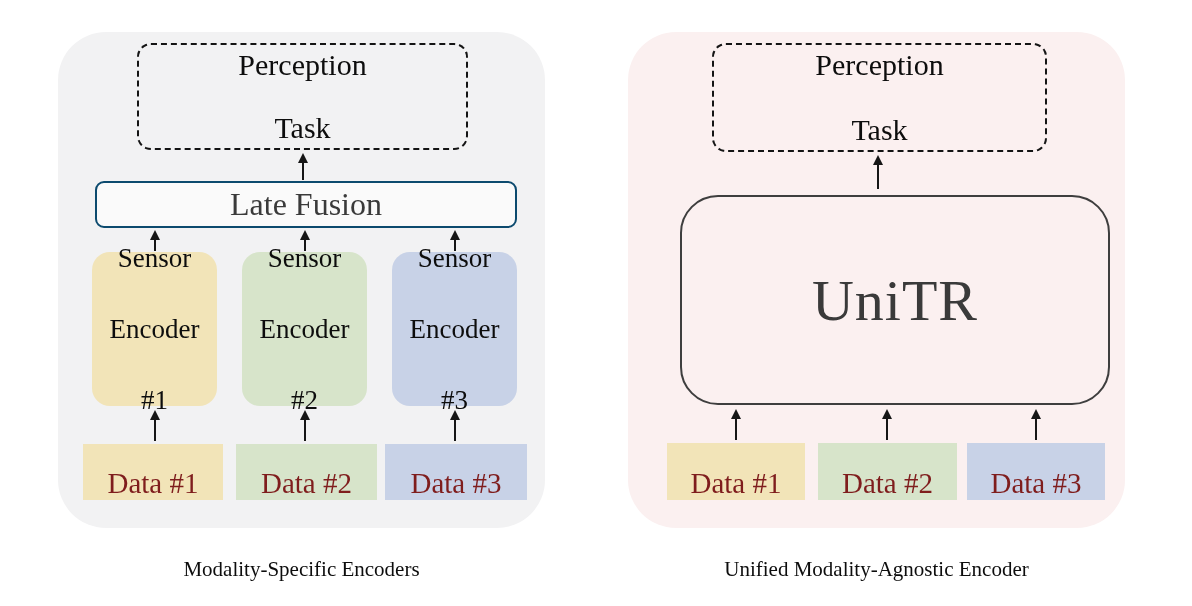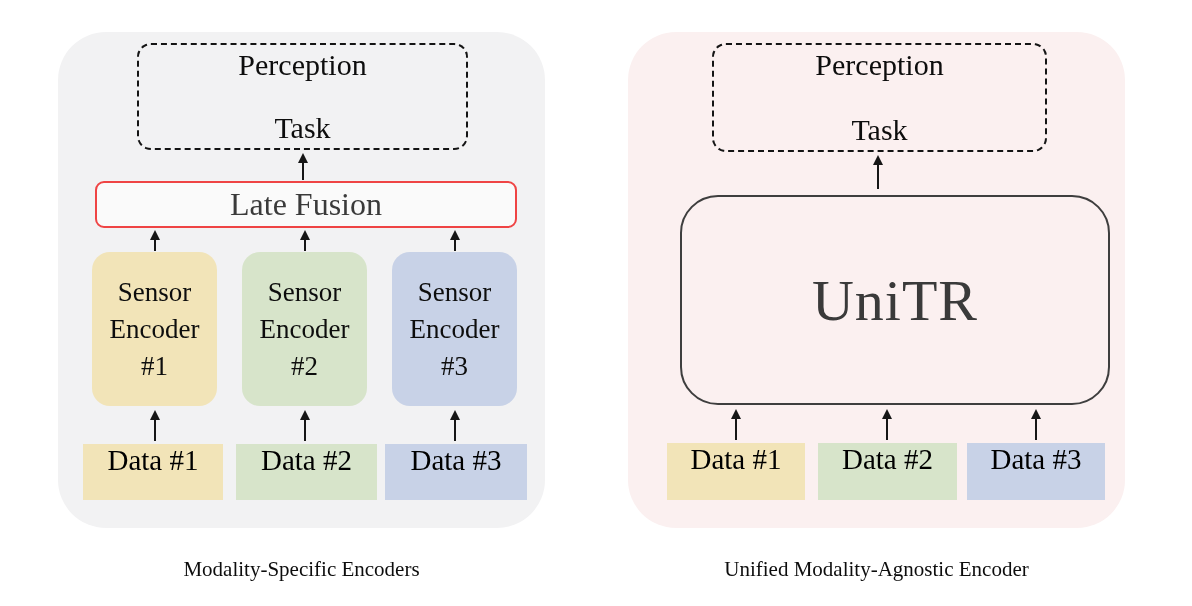--- a/index.html
+++ b/index.html
@@ -15,42 +15,42 @@
     position:absolute; box-sizing:border-box;
     border:2.5px dashed #141414; border-radius:14px;
     display:flex; flex-direction:column; align-items:center; justify-content:space-between;
     font-size:30px; line-height:40px; color:#0d0d0d; text-align:center;
   }
   #dashed-left  { left:137px; top:43px; width:331px; height:107px; }
   #dashed-right { left:712px; top:43px; width:335px; height:109px; }
 
   #fusion-box {
     position:absolute; left:95px; top:181px; width:422px; height:47px;
-    box-sizing:border-box; background:#fafafa; border:2px solid #ef4444;
+    box-sizing:border-box; background:#fafafa; border:2px solid #0c4a6e;
     border-radius:9px; display:flex; align-items:center; justify-content:center;
     font-size:32px; color:#3a3a3a;
   }
 
   #unitr-box {
     position:absolute; left:666px; top:195px; width:430px; height:210px;
     box-sizing:border-box; border:2.5px solid #3e3e3e; border-radius:38px;
     display:flex; align-items:center; justify-content:center;
     font-size:58px; color:#3a3a3a; letter-spacing:1px;margin-left:14px;
   }
 
   .enc-box {
     position:absolute; top:252px; width:125px; height:154px; border-radius:18px;
     display:flex; flex-direction:column; align-items:center; justify-content:center;
-    font-size:27px; line-height:37px; color:#0d0d0d; text-align:center;
+    font-size:27px; line-height:37px; color:#0d0d0d; text-align:center;gap:34px;
   }
   #enc-1 { left:92px; }  #enc-2 { left:242px; }  #enc-3 { left:392px; }
 
   .data-box {
-    position:absolute; display:flex; align-items:flex-start; justify-content:center;
-    font-size:29px; color:#000000;
+    position:absolute; display:flex; align-items:flex-end; justify-content:center;
+    font-size:29px; color:#7f1d1d;
   }
   #data-l1 { left:83px;  top:444px; width:140px; height:56px; }
   #data-l2 { left:236px; top:444px; width:141px; height:56px; }
   #data-l3 { left:385px; top:444px; width:142px; height:56px; }
   #data-r1 { left:667px; top:443px; width:138px; height:57px; }
   #data-r2 { left:818px; top:443px; width:139px; height:57px; }
   #data-r3 { left:967px; top:443px; width:138px; height:57px; }
 
   .arrow { position:absolute; width:12px; display:flex; flex-direction:column; align-items:center; }
   .arrow .head {

